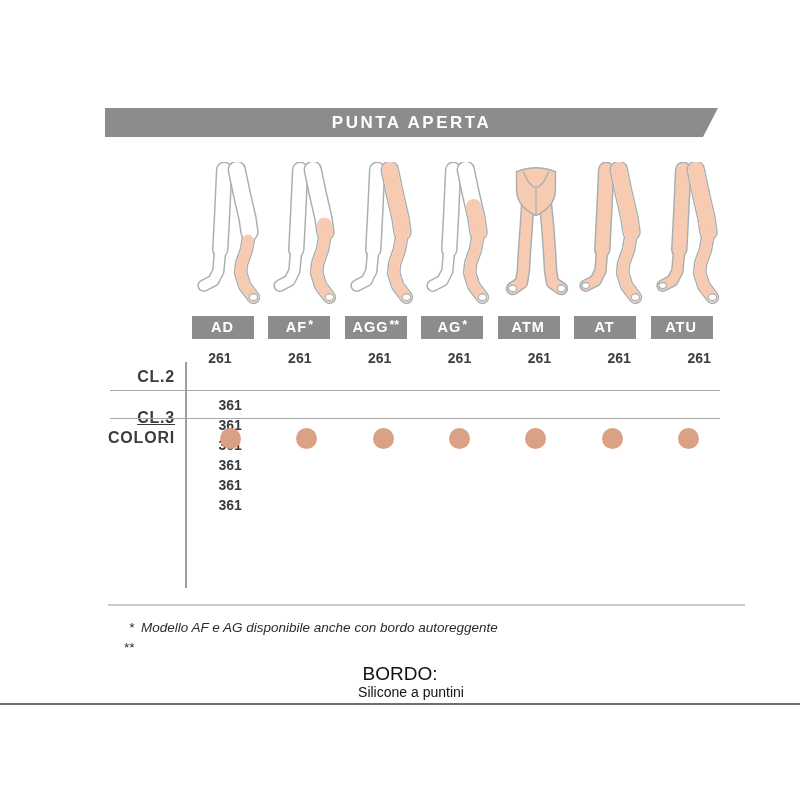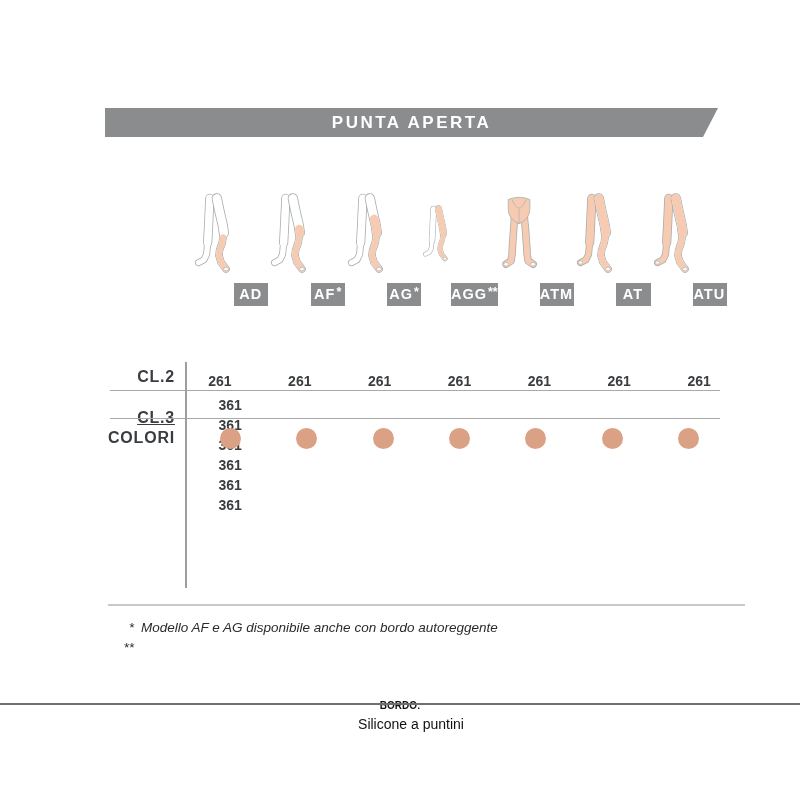--- a/index.html
+++ b/index.html
@@ -4,21 +4,21 @@
 <style>
   html,body{margin:0;padding:0;}
   body{font-family:"Liberation Sans", sans-serif; background:#ffffff;}
   .page{position:relative;width:800px;height:800px;background:#ffffff;overflow:hidden;}
 
   .banner{position:absolute;left:105px;top:108px;width:613px;height:29px;background:#8a8c8e;
     clip-path:polygon(0 0,100% 0,calc(100% - 15px) 100%,0 100%);
     color:#ffffff;font-weight:bold;font-size:17px;letter-spacing:2.5px;text-align:center;line-height:29px;}
 
   .models-row{position:absolute;left:192px;top:162px;width:535px;display:flex;}
-  .model-col{width:76.43px;display:flex;flex-direction:row;align-items:flex-end;}
+  .model-col{width:76.43px;display:flex;flex-direction:column;align-items:flex-start;}
   .model-col svg{display:block;}
   .model-label{margin-top:10px;width:62px;height:23px;background:#8a8c8e;color:#ffffff;font-weight:bold;
     font-size:14.5px;letter-spacing:1px;text-align:center;line-height:23px;white-space:nowrap;}
   .model-label .mark{font-size:12.5px;position:relative;top:-3px;margin-left:1px;letter-spacing:0;}
 
   .row-label{position:absolute;left:98px;width:77px;text-align:right;font-weight:bold;color:#3a3d40;
     font-size:16px;letter-spacing:0.8px;line-height:20px;}
   .values-row{position:absolute;left:192px;width:535px;display:flex;}
   .values-row .cell{width:76.43px;text-align:center;font-weight:bold;color:#3a3d40;font-size:14px;line-height:20px;}
   .dots-row .cell{display:flex;justify-content:center;align-items:center;height:22px;}
@@ -27,21 +27,21 @@
   .hline{position:absolute;left:110px;width:610px;height:1px;background:#a9a9a9;}
   .vline{position:absolute;left:185px;top:362px;width:1.5px;height:226px;background:#9b9fa2;}
   .sep-light{position:absolute;left:108px;top:604px;width:637px;height:2px;background:#c9c9c9;}
   .bottom-rule{position:absolute;left:0;top:703px;width:800px;height:2px;background:#6d7073;}
 
   .footnotes{position:absolute;left:112px;top:618px;font-size:13.5px;color:#2b2b2b;font-style:italic;}
   .footnote{display:flex;line-height:20px;}
   .footnote .fn-marker{width:22px;text-align:right;margin-right:7px;}
 
   .bordo{position:absolute;left:0;top:664px;width:800px;text-align:center;color:#111;}
-  .bordo-title{font-weight:bold;font-size:10px;line-height:19px;margin-top:32px;}
+  .bordo-title{font-weight:normal;font-size:19px;line-height:19px;}
   .bordo-sub{font-size:14px;line-height:19px;padding-left:22px;}
 </style>
 </head>
 <body>
 
 <div class="page">
 
   <div class="banner">
     <span>PUNTA APERTA</span>
   </div>
@@ -81,41 +81,41 @@
       <div class="model-col">
         <svg width="76" height="144" viewBox="0 0 78 148">
           <path d="M33,8 L31,52 L29,90" fill="none" stroke="#a9aeb1" stroke-width="17" stroke-linecap="round" stroke-linejoin="round"></path>
           <path d="M29,90 L27,112 L22,122 L12,127" fill="none" stroke="#a9aeb1" stroke-width="13" stroke-linecap="round" stroke-linejoin="round"></path>
           <path d="M33,8 L31,52 L29,90" fill="none" stroke="#ffffff" stroke-width="14" stroke-linecap="round" stroke-linejoin="round"></path>
           <path d="M29,90 L27,112 L22,122 L12,127" fill="none" stroke="#ffffff" stroke-width="10" stroke-linecap="round" stroke-linejoin="round"></path>
           <path d="M46,8 L51,32 L57,58 L59,72" fill="none" stroke="#a9aeb1" stroke-width="19" stroke-linecap="round" stroke-linejoin="round"></path>
           <path d="M59,72 L56,90 L51,104 L50,114 L54,127 L63,139" fill="none" stroke="#a9aeb1" stroke-width="14" stroke-linecap="round" stroke-linejoin="round"></path>
           <path d="M46,8 L51,32 L57,58 L59,72" fill="none" stroke="#ffffff" stroke-width="16" stroke-linecap="round" stroke-linejoin="round"></path>
           <path d="M59,72 L56,90 L51,104 L50,114 L54,127 L63,139" fill="none" stroke="#ffffff" stroke-width="11" stroke-linecap="round" stroke-linejoin="round"></path>
+          <path d="M46,8 L51,32 L57,58 L59,72" fill="none" stroke="#f7cbb1" stroke-width="16" stroke-linecap="round" stroke-linejoin="round"></path>
+          <path d="M59,72 L56,90 L51,104 L50,114 L54,127 L63,139" fill="none" stroke="#f7cbb1" stroke-width="11" stroke-linecap="round" stroke-linejoin="round"></path>
+          <ellipse cx="63" cy="139" rx="4.3" ry="3.4" fill="#fff" stroke="#a9aeb1" stroke-width="1.2"></ellipse>
+        </svg>
+        <div class="model-label"><span>AGG</span><span class="mark">**</span></div>
+      </div>
+      <div class="model-col">
+        <svg width="76" height="144" viewBox="0 0 78 148">
+          <path d="M33,8 L31,52 L29,90" fill="none" stroke="#a9aeb1" stroke-width="17" stroke-linecap="round" stroke-linejoin="round"></path>
+          <path d="M29,90 L27,112 L22,122 L12,127" fill="none" stroke="#a9aeb1" stroke-width="13" stroke-linecap="round" stroke-linejoin="round"></path>
+          <path d="M33,8 L31,52 L29,90" fill="none" stroke="#ffffff" stroke-width="14" stroke-linecap="round" stroke-linejoin="round"></path>
+          <path d="M29,90 L27,112 L22,122 L12,127" fill="none" stroke="#ffffff" stroke-width="10" stroke-linecap="round" stroke-linejoin="round"></path>
+          <path d="M46,8 L51,32 L57,58 L59,72" fill="none" stroke="#a9aeb1" stroke-width="19" stroke-linecap="round" stroke-linejoin="round"></path>
+          <path d="M59,72 L56,90 L51,104 L50,114 L54,127 L63,139" fill="none" stroke="#a9aeb1" stroke-width="14" stroke-linecap="round" stroke-linejoin="round"></path>
+          <path d="M46,8 L51,32 L57,58 L59,72" fill="none" stroke="#ffffff" stroke-width="16" stroke-linecap="round" stroke-linejoin="round"></path>
+          <path d="M59,72 L56,90 L51,104 L50,114 L54,127 L63,139" fill="none" stroke="#ffffff" stroke-width="11" stroke-linecap="round" stroke-linejoin="round"></path>
           <path d="M54,46 L57,58 L59,72" fill="none" stroke="#f7cbb1" stroke-width="16" stroke-linecap="round" stroke-linejoin="round"></path>
           <path d="M59,72 L56,90 L51,104 L50,114 L54,127 L63,139" fill="none" stroke="#f7cbb1" stroke-width="11" stroke-linecap="round" stroke-linejoin="round"></path>
           <ellipse cx="63" cy="139" rx="4.3" ry="3.4" fill="#fff" stroke="#a9aeb1" stroke-width="1.2"></ellipse>
         </svg>
         <div class="model-label"><span>AG</span><span class="mark">*</span></div>
-      </div>
-      <div class="model-col">
-        <svg width="76" height="144" viewBox="0 0 78 148">
-          <path d="M33,8 L31,52 L29,90" fill="none" stroke="#a9aeb1" stroke-width="17" stroke-linecap="round" stroke-linejoin="round"></path>
-          <path d="M29,90 L27,112 L22,122 L12,127" fill="none" stroke="#a9aeb1" stroke-width="13" stroke-linecap="round" stroke-linejoin="round"></path>
-          <path d="M33,8 L31,52 L29,90" fill="none" stroke="#ffffff" stroke-width="14" stroke-linecap="round" stroke-linejoin="round"></path>
-          <path d="M29,90 L27,112 L22,122 L12,127" fill="none" stroke="#ffffff" stroke-width="10" stroke-linecap="round" stroke-linejoin="round"></path>
-          <path d="M46,8 L51,32 L57,58 L59,72" fill="none" stroke="#a9aeb1" stroke-width="19" stroke-linecap="round" stroke-linejoin="round"></path>
-          <path d="M59,72 L56,90 L51,104 L50,114 L54,127 L63,139" fill="none" stroke="#a9aeb1" stroke-width="14" stroke-linecap="round" stroke-linejoin="round"></path>
-          <path d="M46,8 L51,32 L57,58 L59,72" fill="none" stroke="#ffffff" stroke-width="16" stroke-linecap="round" stroke-linejoin="round"></path>
-          <path d="M59,72 L56,90 L51,104 L50,114 L54,127 L63,139" fill="none" stroke="#ffffff" stroke-width="11" stroke-linecap="round" stroke-linejoin="round"></path>
-          <path d="M46,8 L51,32 L57,58 L59,72" fill="none" stroke="#f7cbb1" stroke-width="16" stroke-linecap="round" stroke-linejoin="round"></path>
-          <path d="M59,72 L56,90 L51,104 L50,114 L54,127 L63,139" fill="none" stroke="#f7cbb1" stroke-width="11" stroke-linecap="round" stroke-linejoin="round"></path>
-          <ellipse cx="63" cy="139" rx="4.3" ry="3.4" fill="#fff" stroke="#a9aeb1" stroke-width="1.2"></ellipse>
-        </svg>
-        <div class="model-label"><span>AGG</span><span class="mark">**</span></div>
       </div>
       <div class="model-col">
         <svg width="76" height="144" viewBox="0 0 78 148">
           <path d="M31,36 L29,66 L27,94 L26,112 L24,124 L15,130" fill="none" stroke="#a9aeb1" stroke-width="14" stroke-linecap="round" stroke-linejoin="round"></path>
           <path d="M31,36 L29,66 L27,94 L26,112 L24,124 L15,130" fill="none" stroke="#f7cbb1" stroke-width="11" stroke-linecap="round" stroke-linejoin="round"></path>
           <path d="M48,36 L51,66 L53,94 L54,112 L56,124 L65,130" fill="none" stroke="#a9aeb1" stroke-width="14" stroke-linecap="round" stroke-linejoin="round"></path>
           <path d="M48,36 L51,66 L53,94 L54,112 L56,124 L65,130" fill="none" stroke="#f7cbb1" stroke-width="11" stroke-linecap="round" stroke-linejoin="round"></path>
           <path d="M19,10 Q39,2 59,10 L59,28 Q59,46 39,55 Q19,46 19,28 Z" fill="#f7cbb1" stroke="#a9aeb1" stroke-width="1.5" stroke-linejoin="round"></path>
           <path d="M26,10 Q39,42 52,10" fill="none" stroke="#a9aeb1" stroke-width="1.3"></path>
           <path d="M39,27 L39,54" stroke="#a9aeb1" stroke-width="1.2"></path>
@@ -154,21 +154,21 @@
           <path d="M59,72 L56,90 L51,104 L50,114 L54,127 L63,139" fill="none" stroke="#ffffff" stroke-width="11" stroke-linecap="round" stroke-linejoin="round"></path>
           <path d="M46,8 L51,32 L57,58 L59,72" fill="none" stroke="#f7cbb1" stroke-width="16" stroke-linecap="round" stroke-linejoin="round"></path>
           <path d="M59,72 L56,90 L51,104 L50,114 L54,127 L63,139" fill="none" stroke="#f7cbb1" stroke-width="11" stroke-linecap="round" stroke-linejoin="round"></path>
           <ellipse cx="63" cy="139" rx="4.3" ry="3.4" fill="#fff" stroke="#a9aeb1" stroke-width="1.2"></ellipse>
         </svg>
         <div class="model-label"><span>ATU</span><span class="mark"></span></div>
       </div>
     </div>
 
   <div class="row-label" style="top:367px;">CL.2</div>
-  <div class="values-row" style="top:371px;gap:24px;">
+  <div class="values-row" style="top:348px;gap:24px;">
       <div class="cell">261</div>
       <div class="cell">261</div>
       <div class="cell">261</div>
       <div class="cell">261</div>
       <div class="cell">261</div>
       <div class="cell">261</div>
       <div class="cell">261</div>
     </div>
   <div class="hline" style="top:390px;"></div>
 

